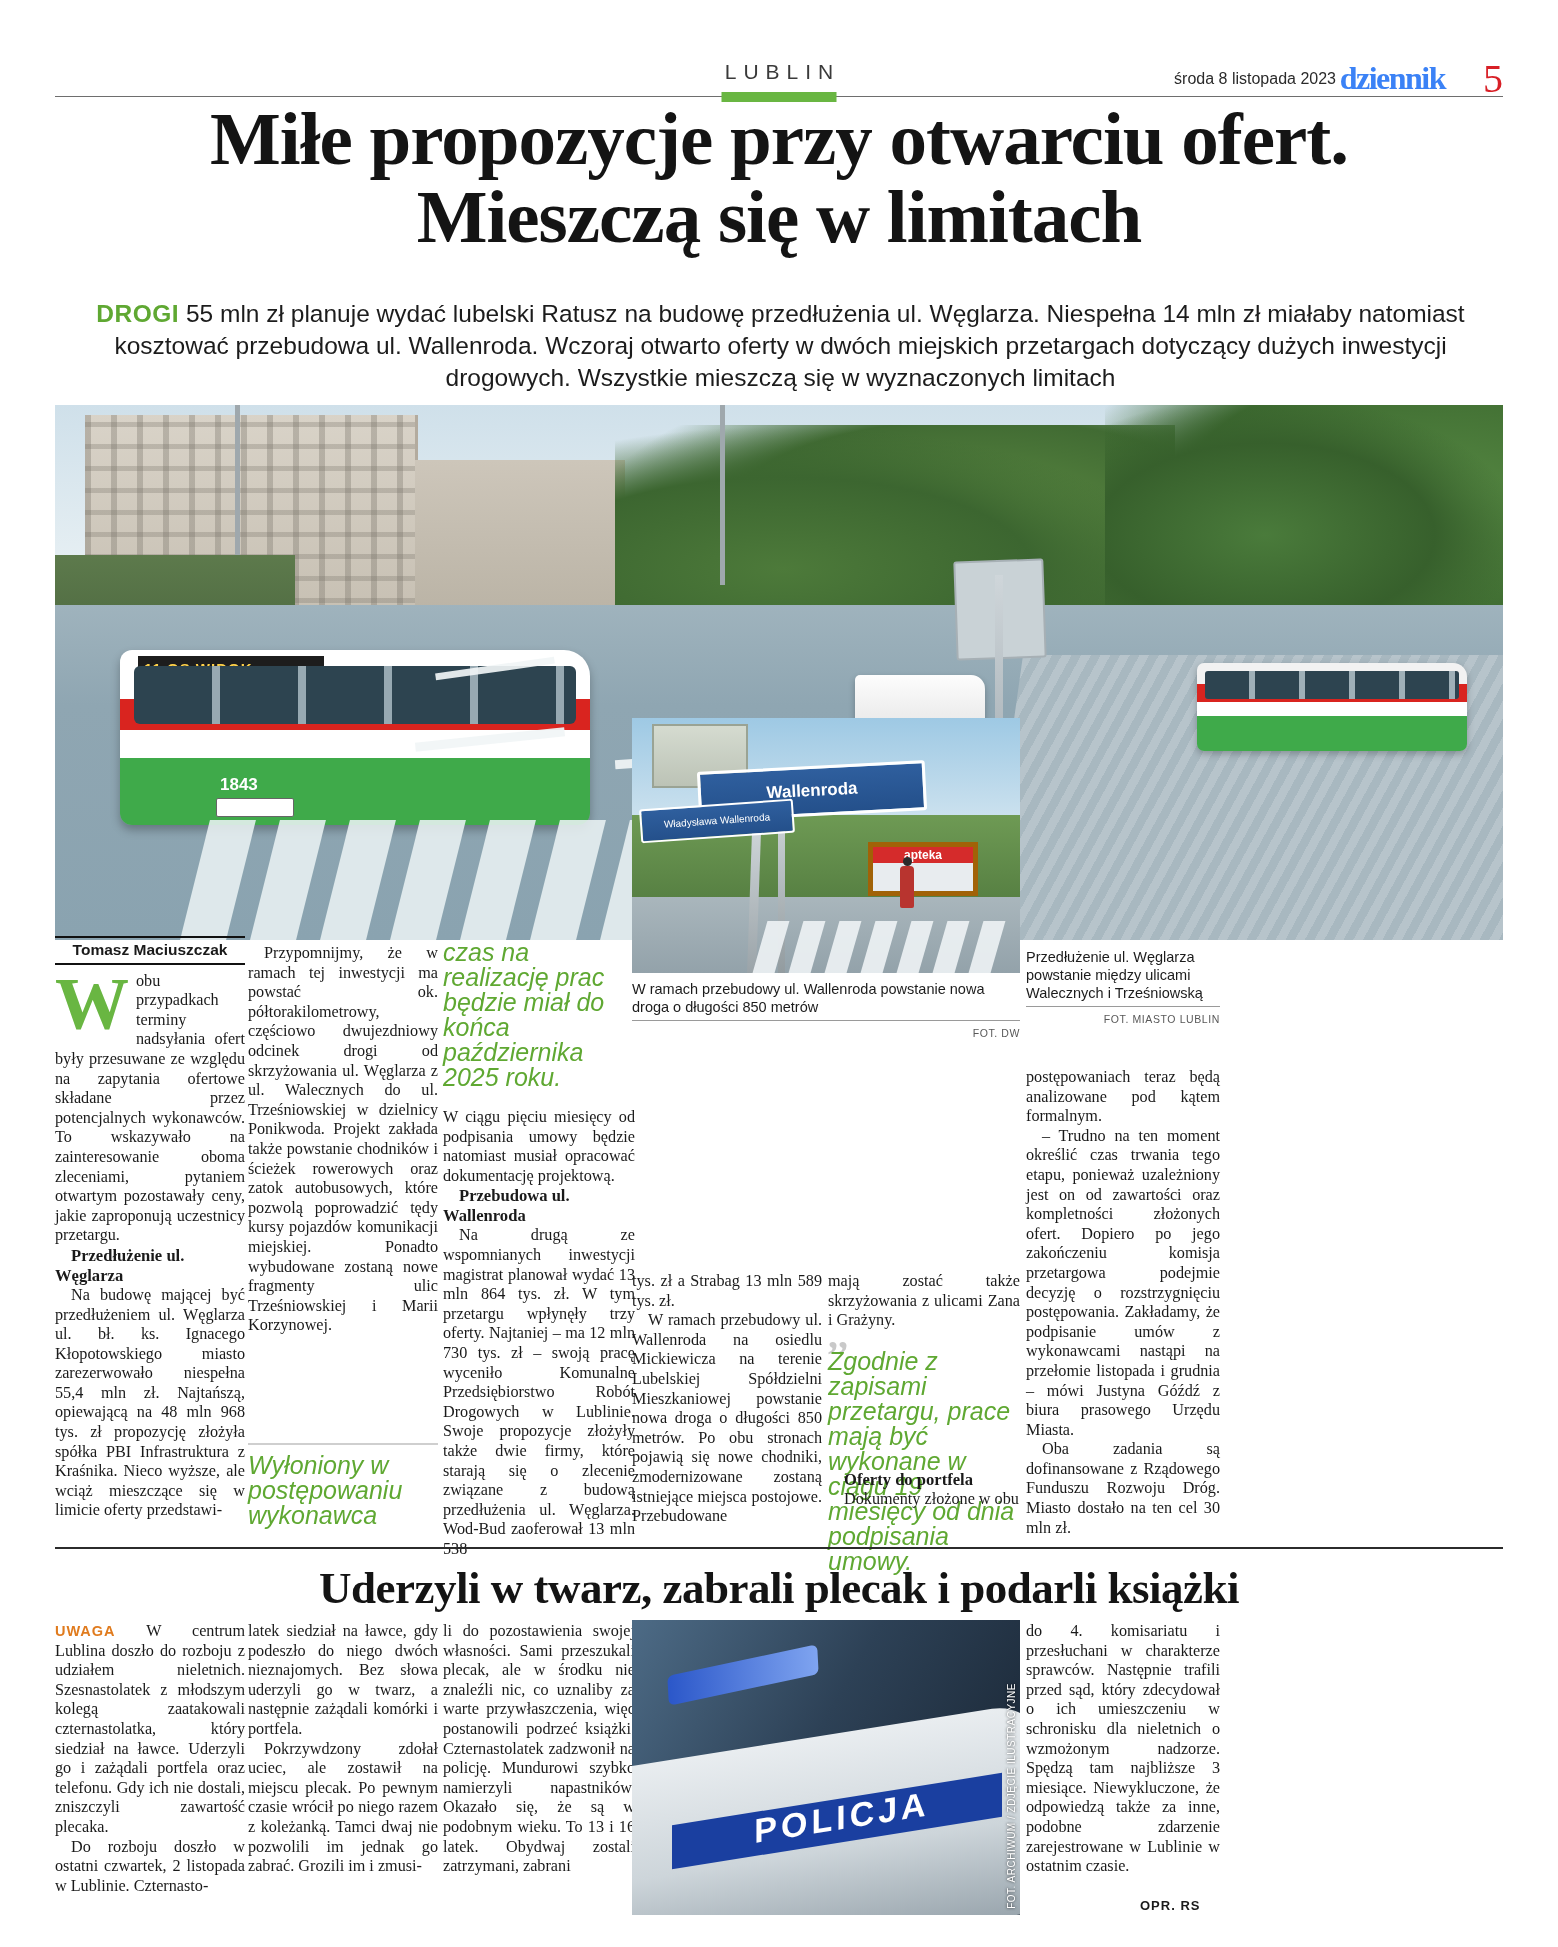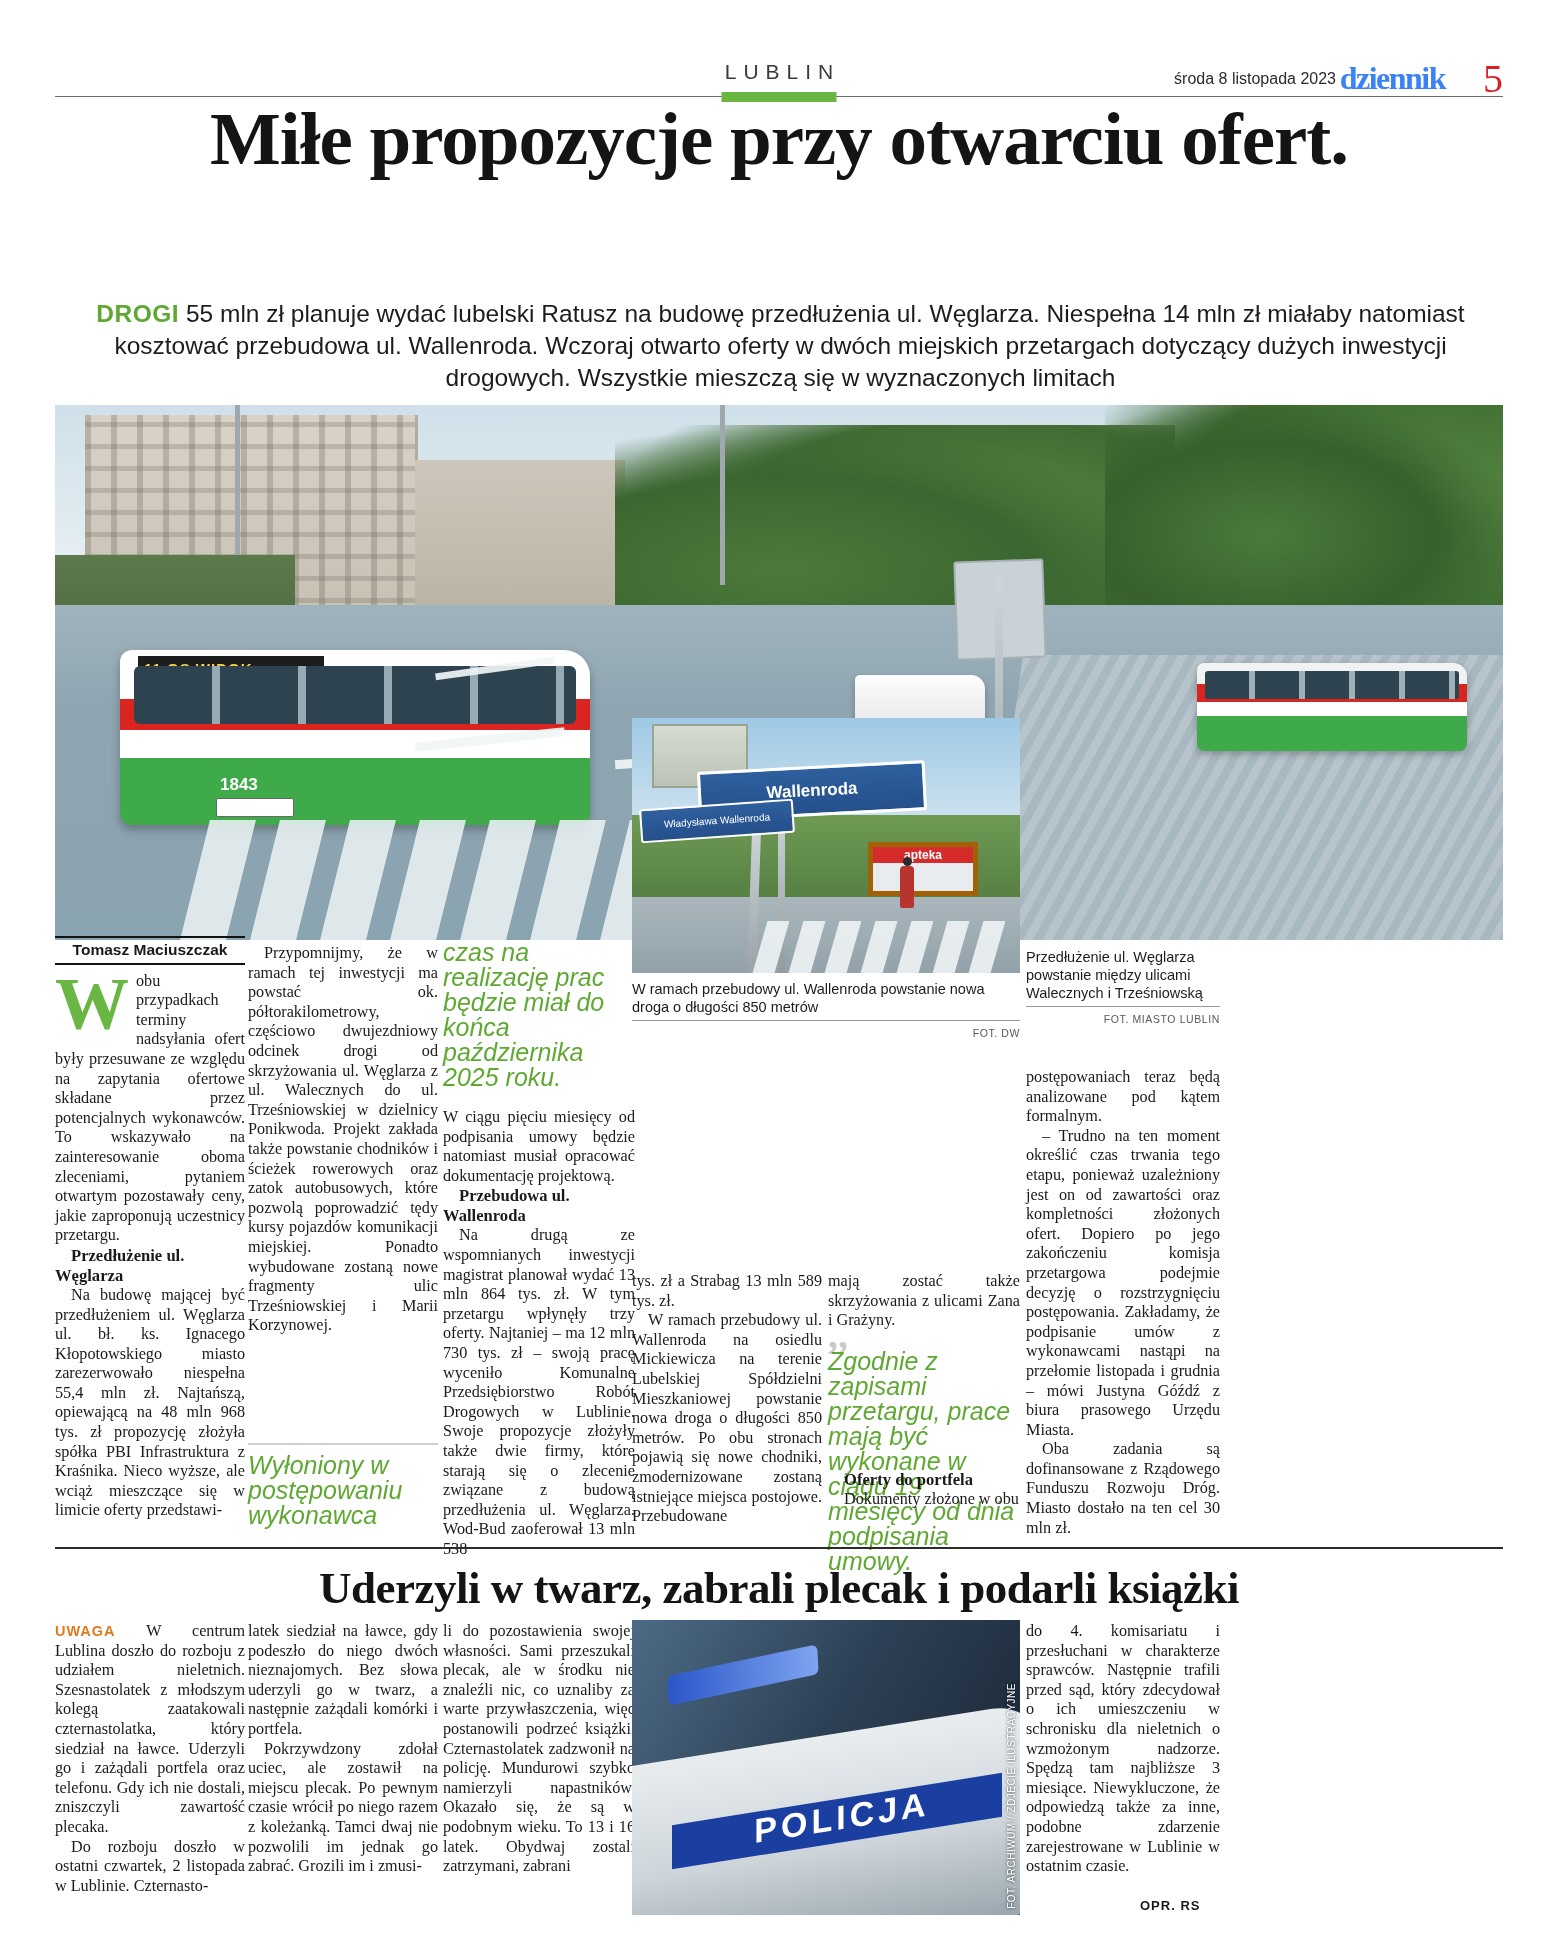--- a/index.html
+++ b/index.html
@@ -448,20 +448,21 @@
     <div class="masthead-rule"></div>
     <div class="section-tag">LUBLIN</div>
     <div class="section-tag-bar"></div>
     <div class="masthead-date">środa 8 listopada 2023</div>
     <div class="brand-logo">dziennik</div>
     <div class="page-number">5</div>
   </div>
 
   <div class="headline">
     <span>Miłe propozycje przy otwarciu ofert.</span>
+    <span class="l2">Mieszczą się w limitach</span>
   </div>
 
   <div class="lead">
     <span class="kicker">DROGI</span>
     <span>55 mln zł planuje wydać lubelski Ratusz na budowę przedłużenia ul. Węglarza. Niespełna 14 mln zł miałaby natomiast kosztować przebudowa ul. Wallenroda. Wczoraj otwarto oferty w dwóch miejskich przetargach dotyczący dużych inwestycji drogowych. Wszystkie mieszczą się w wyznaczonych limitach</span>
   </div>
 
   <div class="main-photo">
     <div class="sky"></div>
     <div class="buildings"></div>

